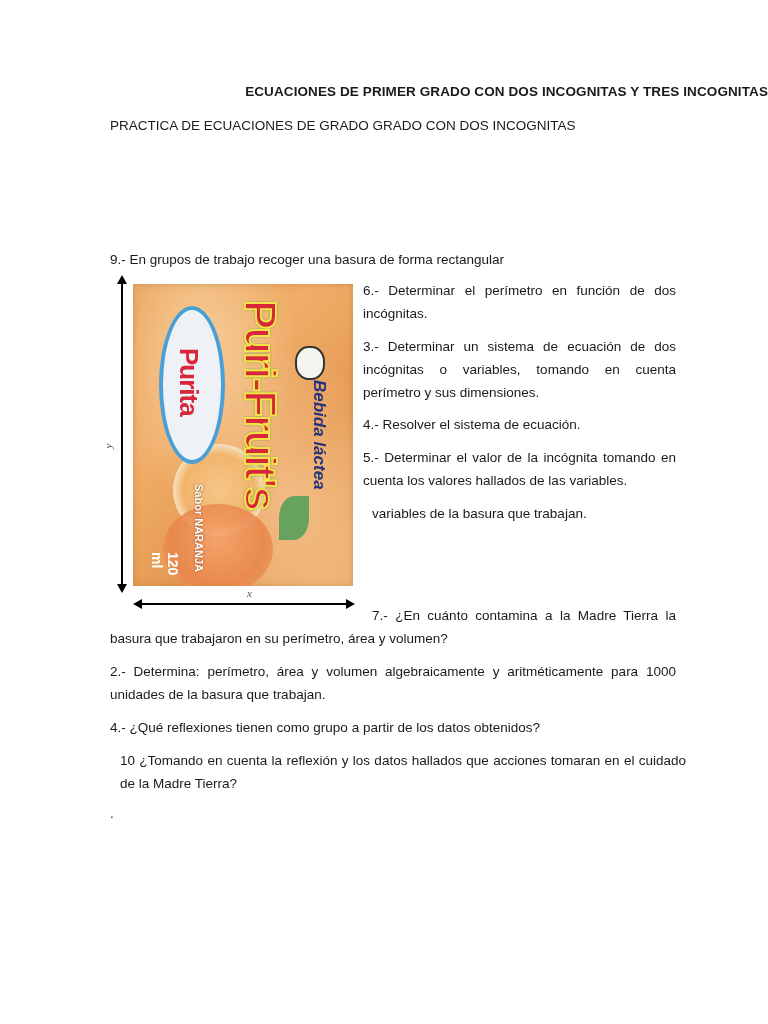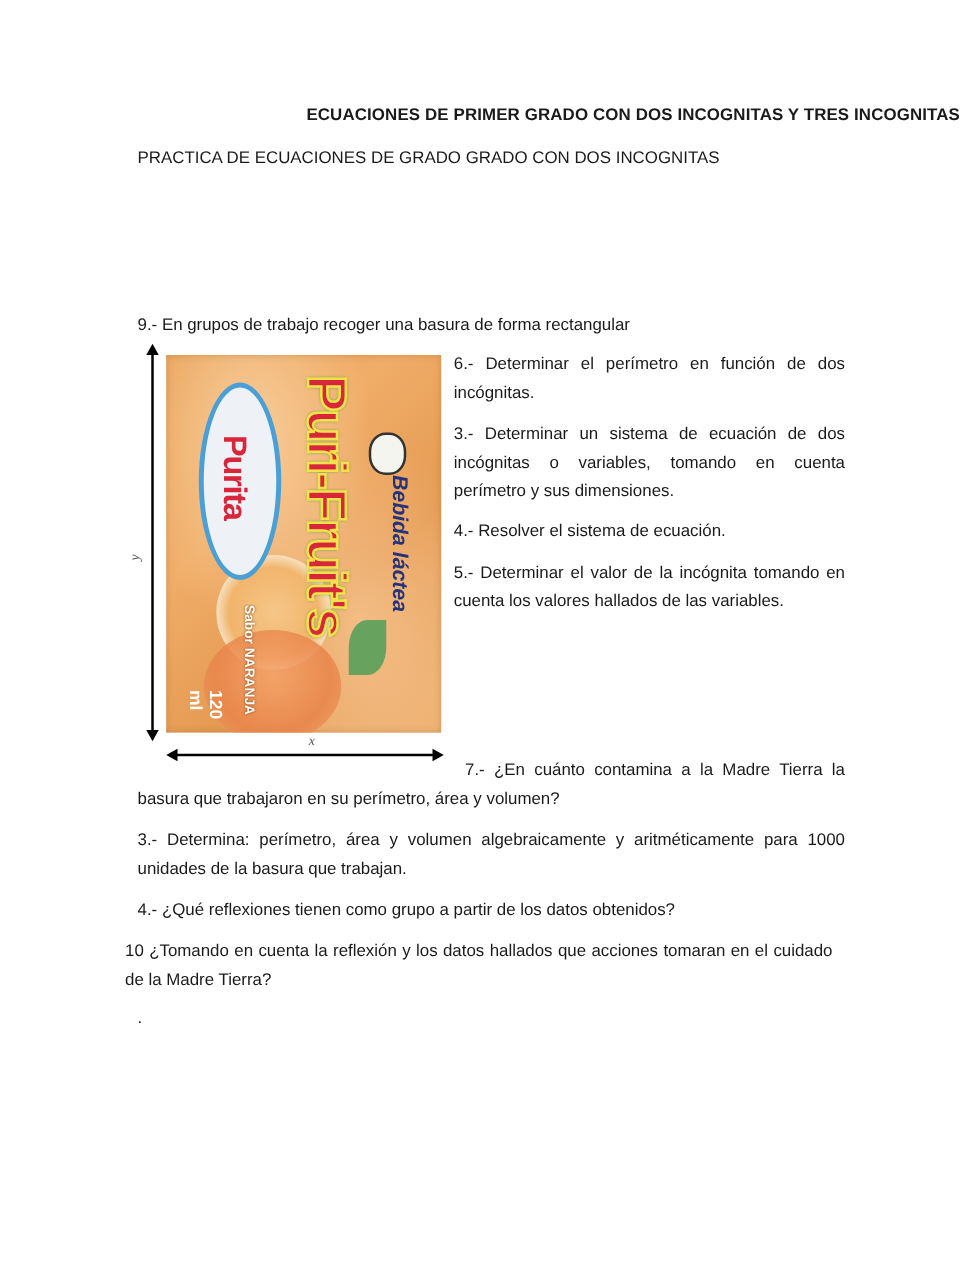--- a/index.html
+++ b/index.html
@@ -15,21 +15,21 @@
     .item1 { left: 110px; top: 248px; }
     .right-col { left: 363px; width: 313px; }
     .i2 { top: 279px; }
     .i3 { top: 335px; }
     .i4 { top: 413px; }
     .i5 { top: 446px; }
     .i6 { top: 502px; }
     .i7 { left: 110px; top: 604px; width: 566px; text-indent: 262px; }
     .i8 { left: 110px; top: 660px; width: 566px; }
     .i9 { left: 110px; top: 716px; }
-    .i10 { left: 100px; top: 749px; width: 566px; }
+    .i10 { left: 120px; top: 749px; width: 566px; }
     .dot { left: 110px; top: 806px; font-size: 13.5px; }
     .last-line-indent { padding-left: 9px; }
 
     .package {
       left: 133px; top: 284px; width: 220px; height: 302px;
       background:
         radial-gradient(ellipse at 30% 20%, rgba(255,235,200,0.55), transparent 45%),
         radial-gradient(ellipse at 70% 70%, rgba(255,220,180,0.5), transparent 50%),
         linear-gradient(135deg, #e9a056 0%, #f0ad68 35%, #e59a52 65%, #eeb070 100%);
       overflow: hidden;
@@ -98,24 +98,25 @@
 <div class="abs title">ECUACIONES DE PRIMER GRADO CON DOS INCOGNITAS Y TRES INCOGNITAS</div>
 <div class="abs subtitle">PRACTICA DE ECUACIONES DE GRADO GRADO CON DOS INCOGNITAS</div>
 
 <div class="abs p item1">9.- En grupos de trabajo recoger una basura de forma rectangular</div>
 
 <div class="abs p right-col just i2">6.- Determinar el perímetro en función de dos incógnitas.</div>
 <div class="abs p right-col just i3">3.- Determinar un sistema de ecuación de dos incógnitas o variables, tomando en cuenta perímetro y sus dimensiones.</div>
 <div class="abs p right-col i4">4.- Resolver el sistema de ecuación.</div>
 <div class="abs p right-col just i5">5.- Determinar el valor de la incógnita tomando en cuenta los valores hallados de las variables.</div>
 <div class="abs p right-col i6">
+  <div class="last-line-indent">variables de la basura que trabajan.</div>
 </div>
 
 <div class="abs p just i7">7.- ¿En cuánto contamina a la Madre Tierra la basura que trabajaron en su perímetro, área y volumen?</div>
-<div class="abs p just i8">3.- Determina: perímetro, área y volumen algebraicamente y aritméticamente para 1000 unidades de la basura que trabajan.</div>
+<div class="abs p just i8">2.- Determina: perímetro, área y volumen algebraicamente y aritméticamente para 1000 unidades de la basura que trabajan.</div>
 <div class="abs p i9">4.- ¿Qué reflexiones tienen como grupo a partir de los datos obtenidos?</div>
 <div class="abs p just i10">10 ¿Tomando en cuenta la reflexión y los datos hallados que acciones tomaran en el cuidado de la Madre Tierra?</div>
 <div class="abs dot">.</div>
 
 <div class="abs package">
   <div class="abs pk-orange1"></div>
   <div class="abs pk-orange2"></div>
   <div class="abs pk-leaf"></div>
   <div class="abs pk-oval"></div>
   <div class="abs pk-oval-text">Purita</div>

